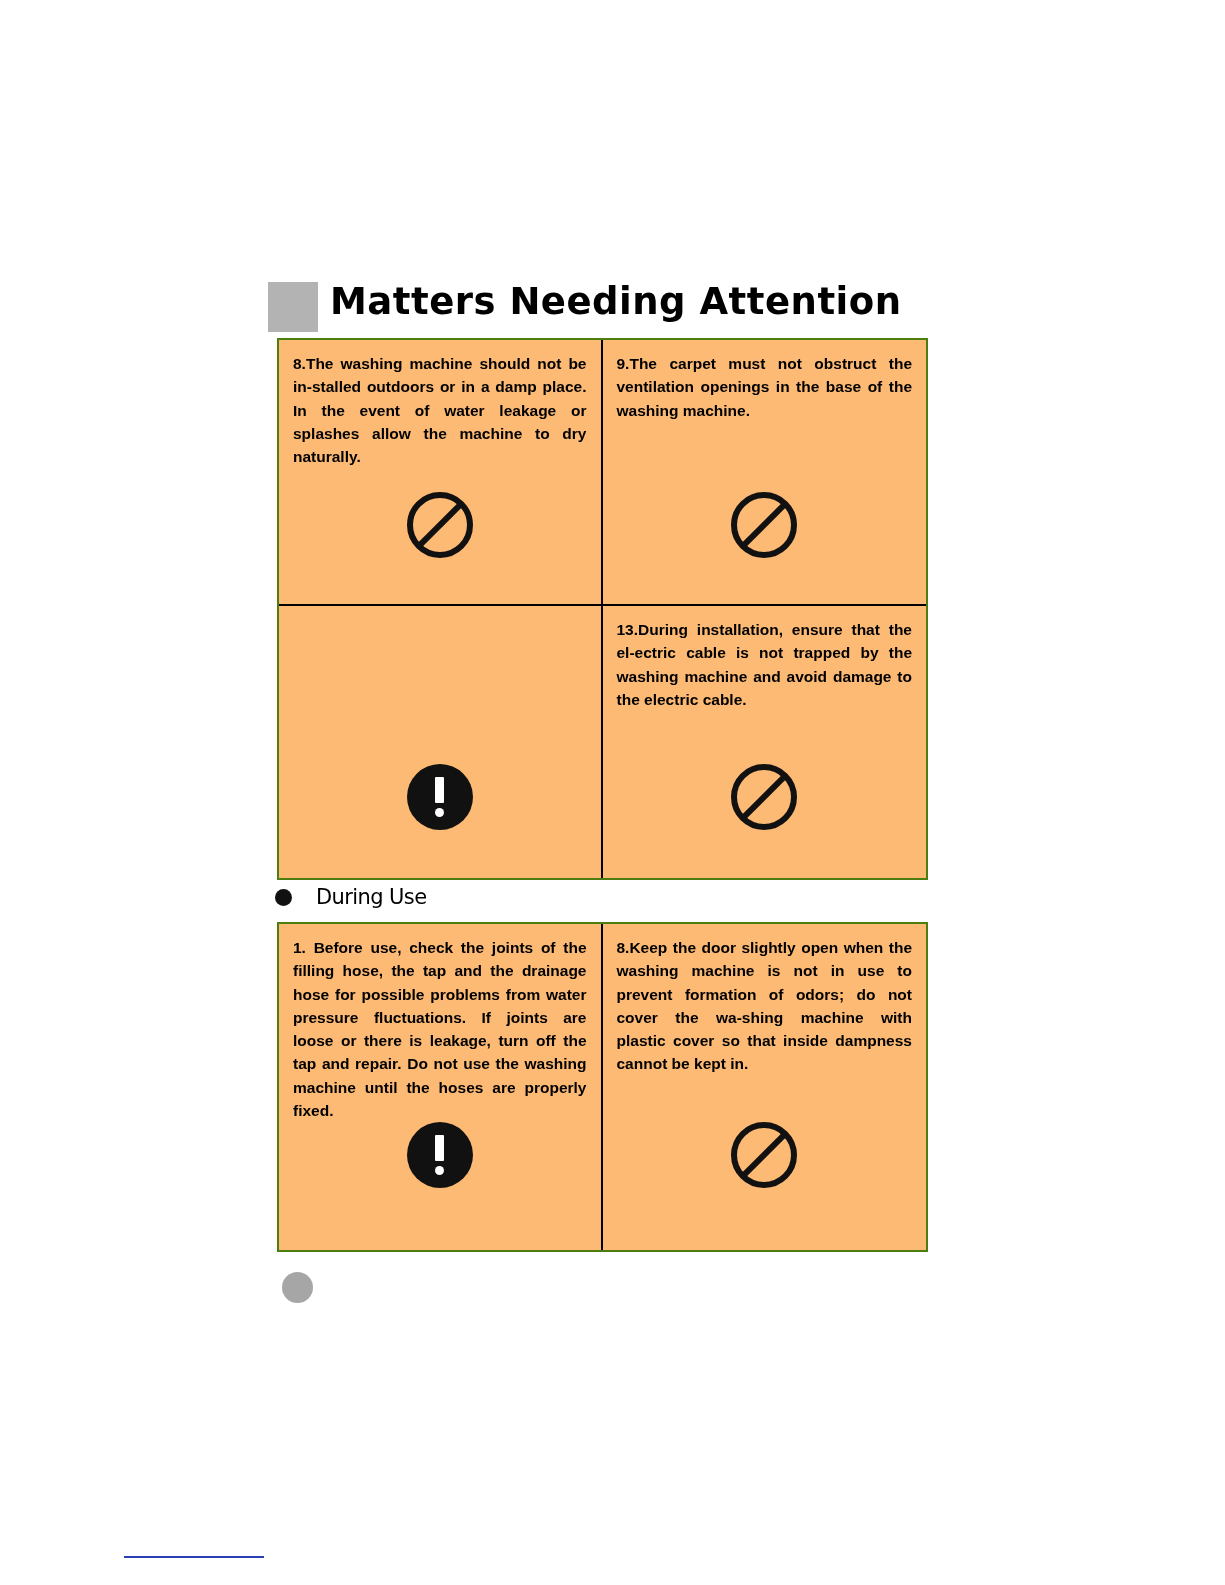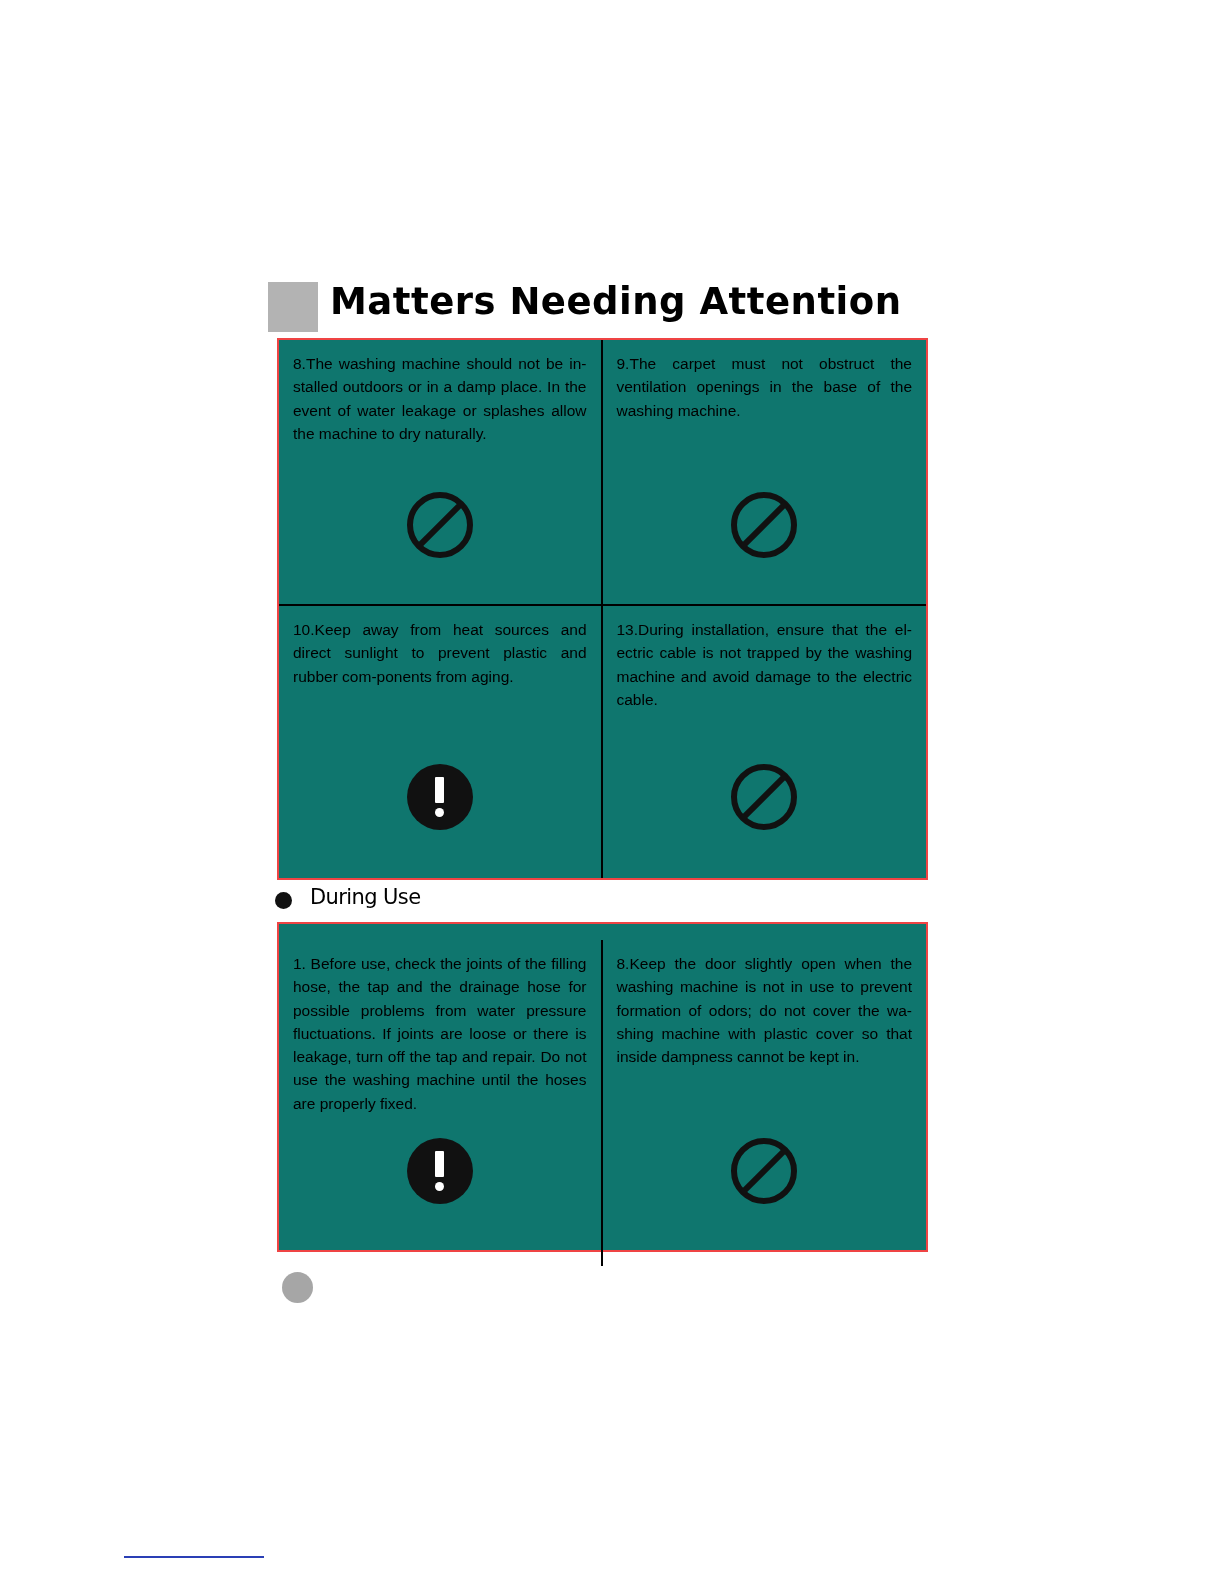--- a/index.html
+++ b/index.html
@@ -48,23 +48,24 @@
     font-size: 37px;
     font-weight: bold;
     letter-spacing: 0.5px;
     white-space: nowrap;
     font-family: "DejaVu Sans", sans-serif;
   }
 
   
   .grid {
     position: absolute;
-    border: 2px solid #ef4444;
-    box-sizing: border-box;
-    background: #0f766e;
+    border: 2px solid #4d7c0f;
+    box-sizing: border-box;
+    background: #fdba74;
+    font-weight: bold;
   }
   .grid-install {
     left: 277px;
     top: 338px;
     width: 651px;
     height: 542px;
   }
   .grid-use {
     left: 277px;
     top: 922px;
@@ -79,21 +80,20 @@
   }
   .row-top {
     height: 266px;
     border-bottom: 2px solid #000;
   }
   .row-bottom {
     height: 272px;
   }
   .row-use {
     height: 326px;
-    margin-top: 16px;
   }
 
   .cell {
     position: relative;
     box-sizing: border-box;
     padding: 12px 14px 0 14px;
     flex: 0 0 50%;
     width: 50%;
   }
   .cell-left {
@@ -169,22 +169,22 @@
   .sym-a { top: 152px; }
   .sym-b { top: 158px; }
   .sym-c { top: 198px; }
 
   
   .section-heading {
     position: absolute;
     left: 275px;
     top: 885px;
     display: flex;
-    align-items: flex-end;
-    gap: 18px;
+    align-items: center;
+    gap: 24px;
   }
   .bullet {
     width: 17px;
     height: 17px;
     border-radius: 50%;
     background: #111;
     display: inline-block;
   }
   .section-heading-label {
     font-size: 21px;
@@ -231,21 +231,20 @@
         <div class="symbol sym-prohibit sym-a"></div>
       </div>
       <div class="cell">
         <p>9.The carpet must not obstruct the ventilation openings in the base of the washing machine.</p>
         <div class="symbol sym-prohibit sym-a"></div>
       </div>
     </div>
 
     <div class="row row-bottom">
       <div class="cell cell-left">
-        <p>10.Keep away from heat sources and direct sunlight to prevent plastic and rubber com-ponents from aging.</p>
         <div class="symbol sym-exclaim sym-b">
           <span class="bar"></span>
           <span class="dot"></span>
         </div>
       </div>
       <div class="cell">
         <p>13.During installation, ensure that the el-ectric cable is not trapped by the washing machine and avoid damage to the electric cable.</p>
         <div class="symbol sym-prohibit sym-b"></div>
       </div>
     </div>

